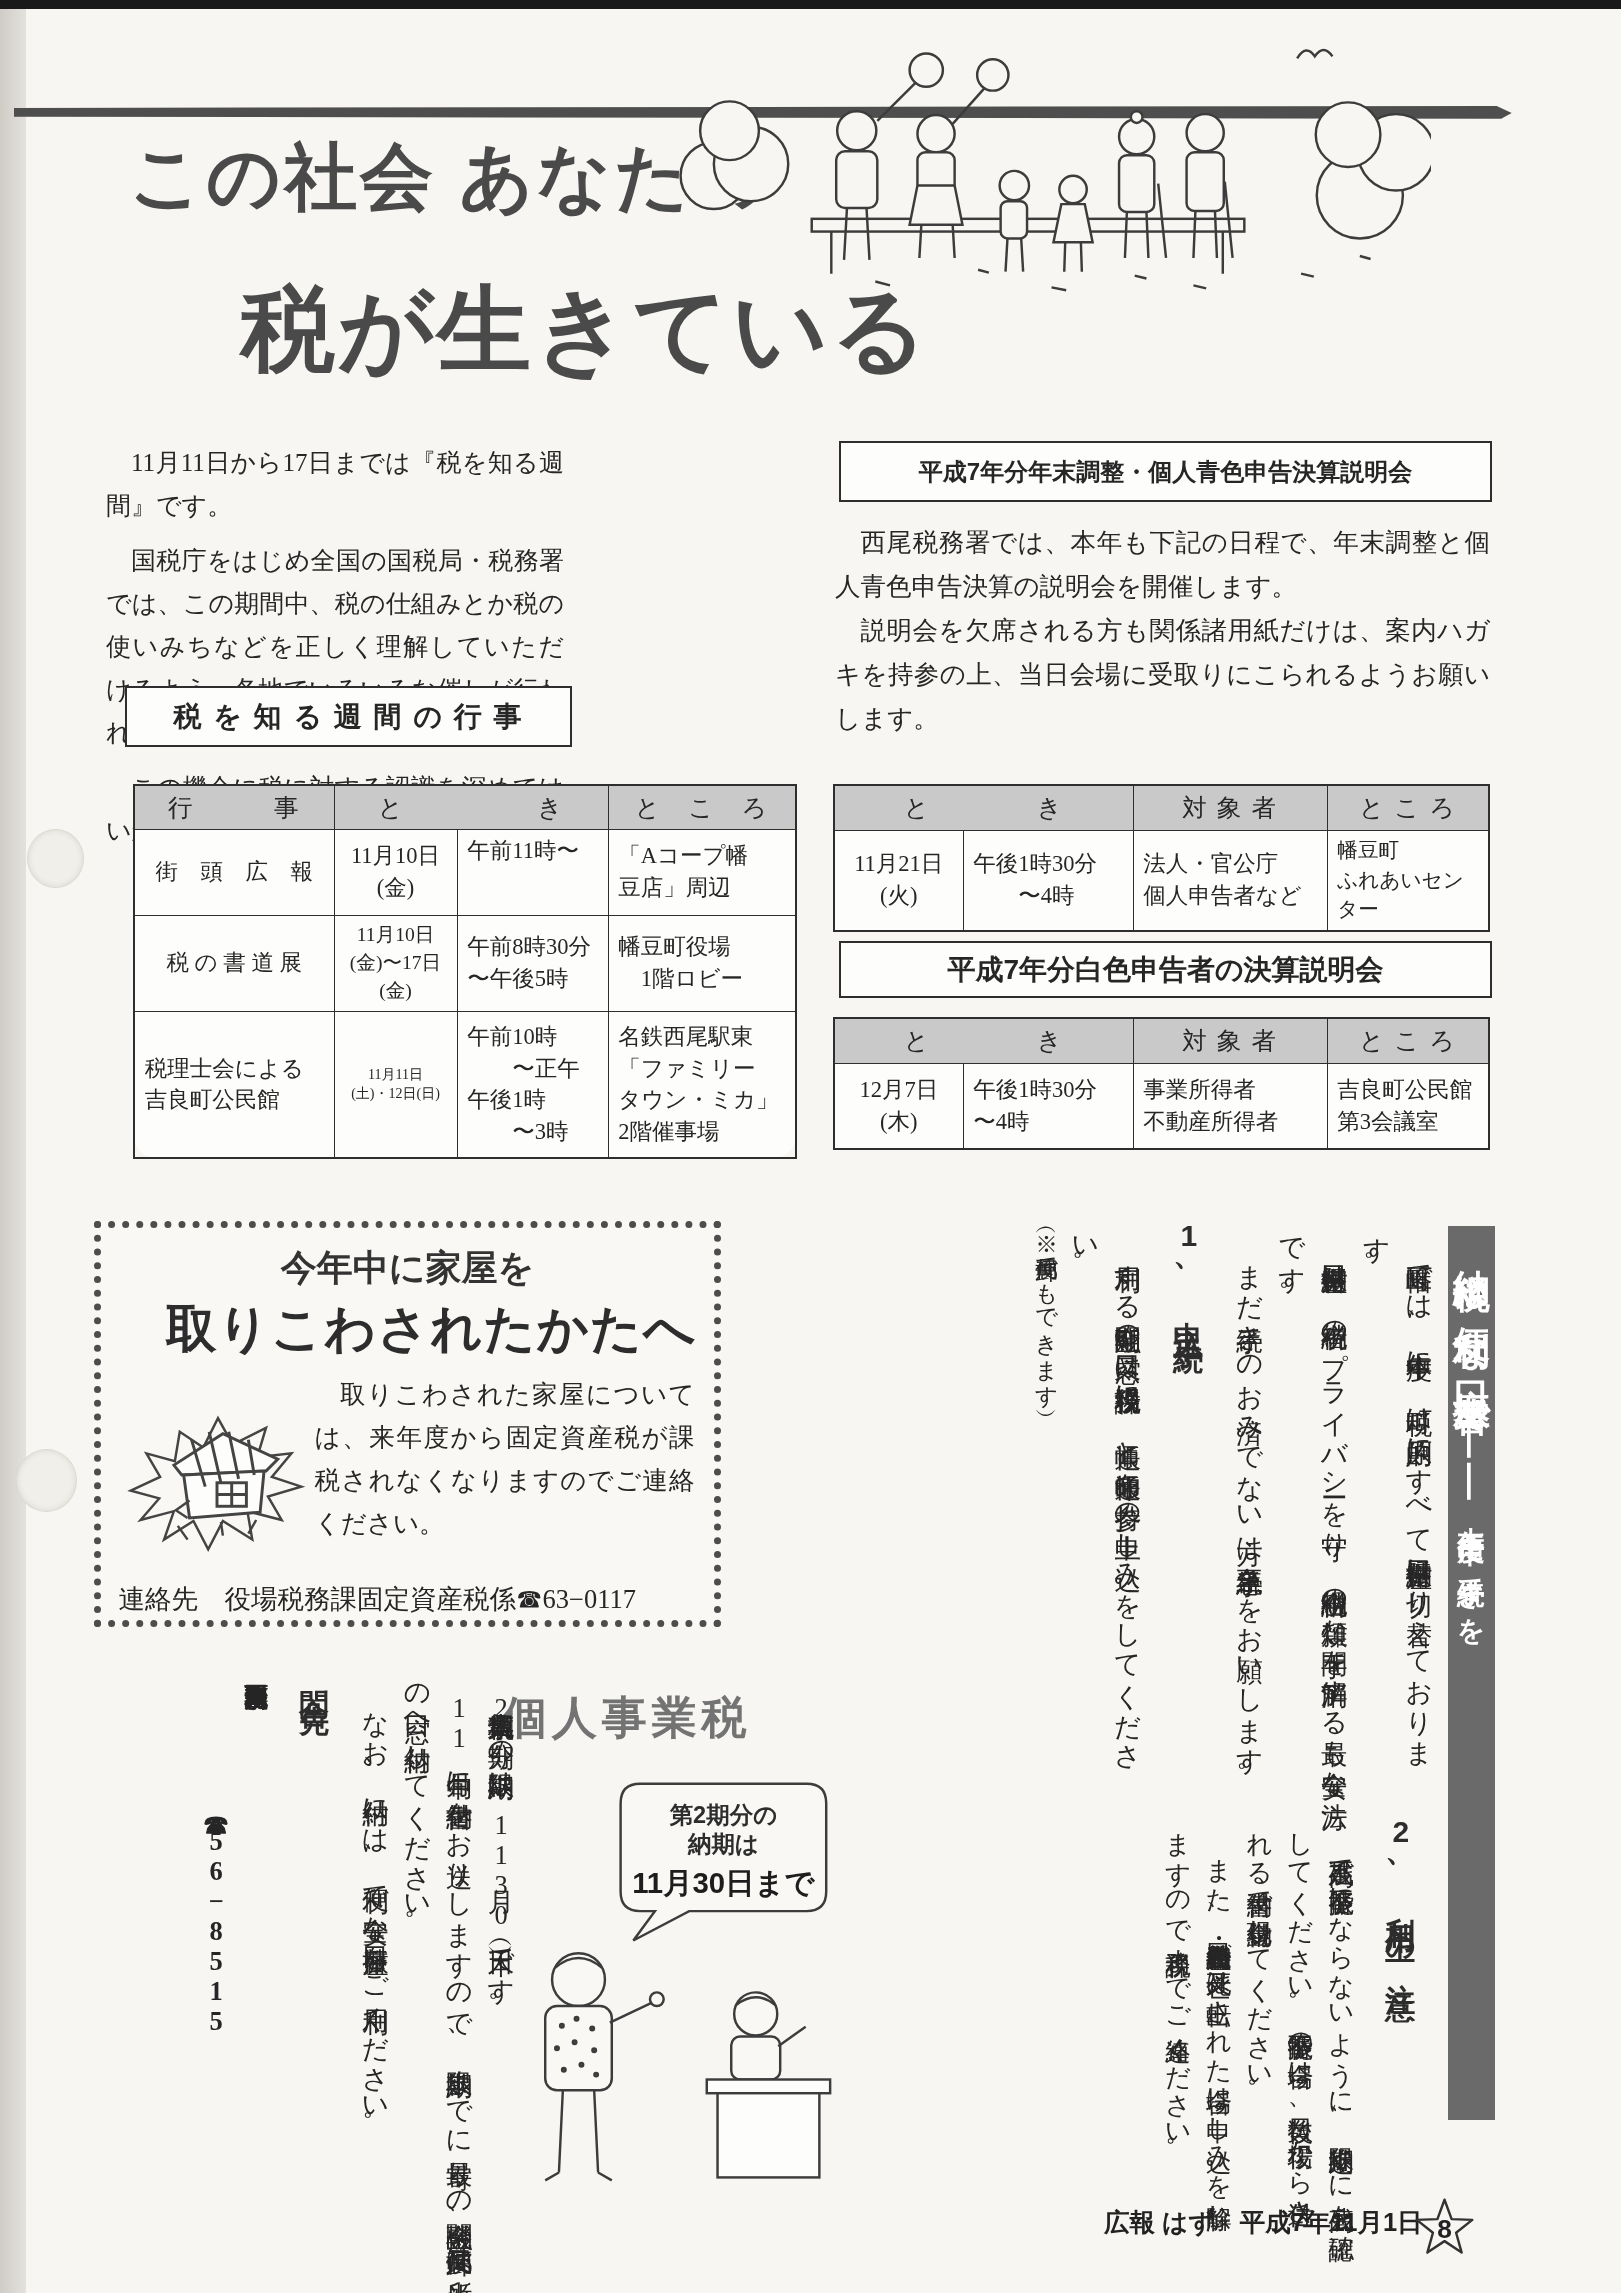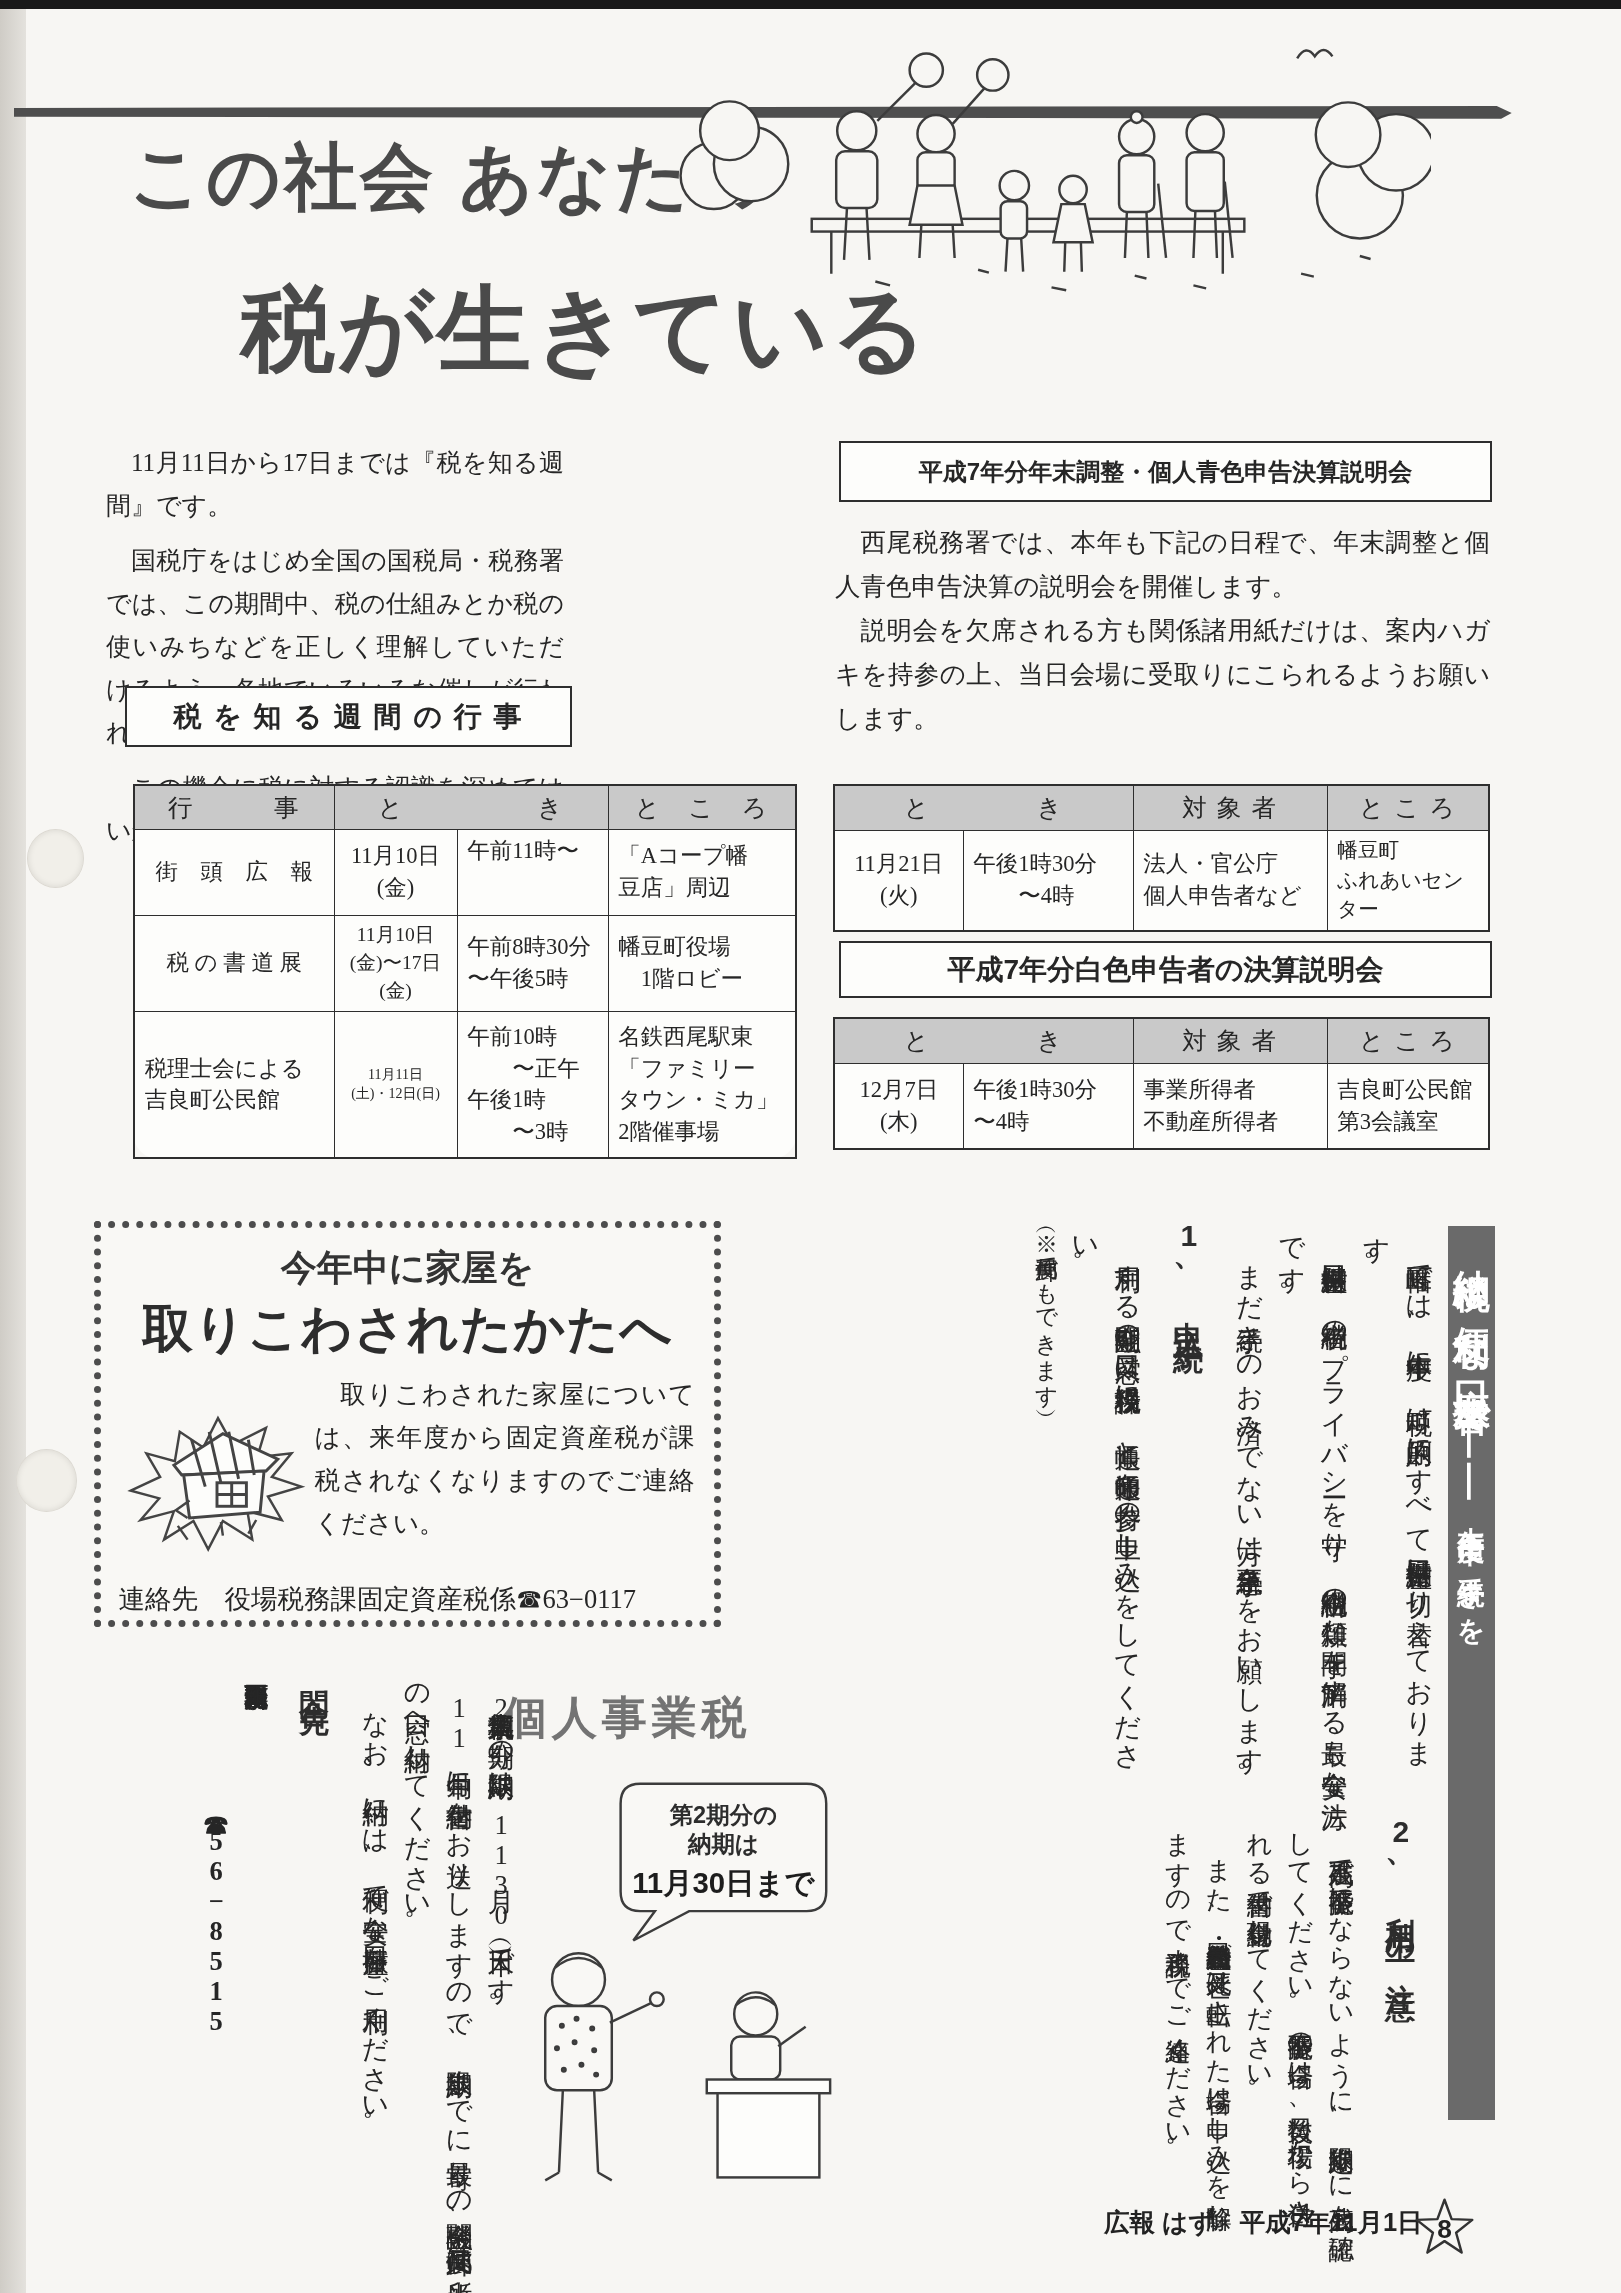--- a/index.html
+++ b/index.html
@@ -49,21 +49,21 @@
     text-align:center;vertical-align:middle;padding:5.9px 5.9px;}
   .tbl td.lft{text-align:left;padding-left:9.8px;}
   .left-tbl{left:133px;top:784px;width:663px;border-radius:26px;}
   .t1{left:833px;top:784px;width:655px;}
   .t2{left:833px;top:1017px;width:655px;}
 
   .demolish-box{position:absolute;left:94px;top:1221px;width:627px;height:406px;
     border:7.8px dotted #4d4d4d;background:#f9f8f5;box-sizing:border-box;padding:13.7px 17.6px 9.8px;}
   .demolish-box .t-small{margin:2px 0 0;text-align:center;
     font-family:"Liberation Sans","DejaVu Sans",sans-serif;font-weight:700;font-size:36px;color:#333;}
-  .demolish-box .t-large{margin:2px 0 9.8px;text-align:center;
+  .demolish-box .t-large{margin:2px 0 9.8px;text-align:right;
     font-family:"Liberation Sans","DejaVu Sans",sans-serif;font-weight:800;font-size:51px;color:#2d2d2d;letter-spacing:1px;}
   .demolish-body{display:flex;align-items:flex-start;}
   .demolish-body p{margin:0;width:380px;font-size:25.5px;line-height:43px;text-indent:1em;text-align:justify;}
   .demolish-contact{margin:11.8px 0 0;font-size:26.5px;}
 
   .banner{position:absolute;left:1448px;top:1226px;width:47px;height:894px;background:#6a6a6a;
     writing-mode:vertical-rl;text-orientation:mixed;color:#fff;
     font-family:"Liberation Sans","DejaVu Sans",sans-serif;padding-top:13.7px;box-sizing:border-box;
     text-align:left;line-height:47px;}
   .banner .main{font-size:37px;font-weight:700;letter-spacing:4.9px;}

